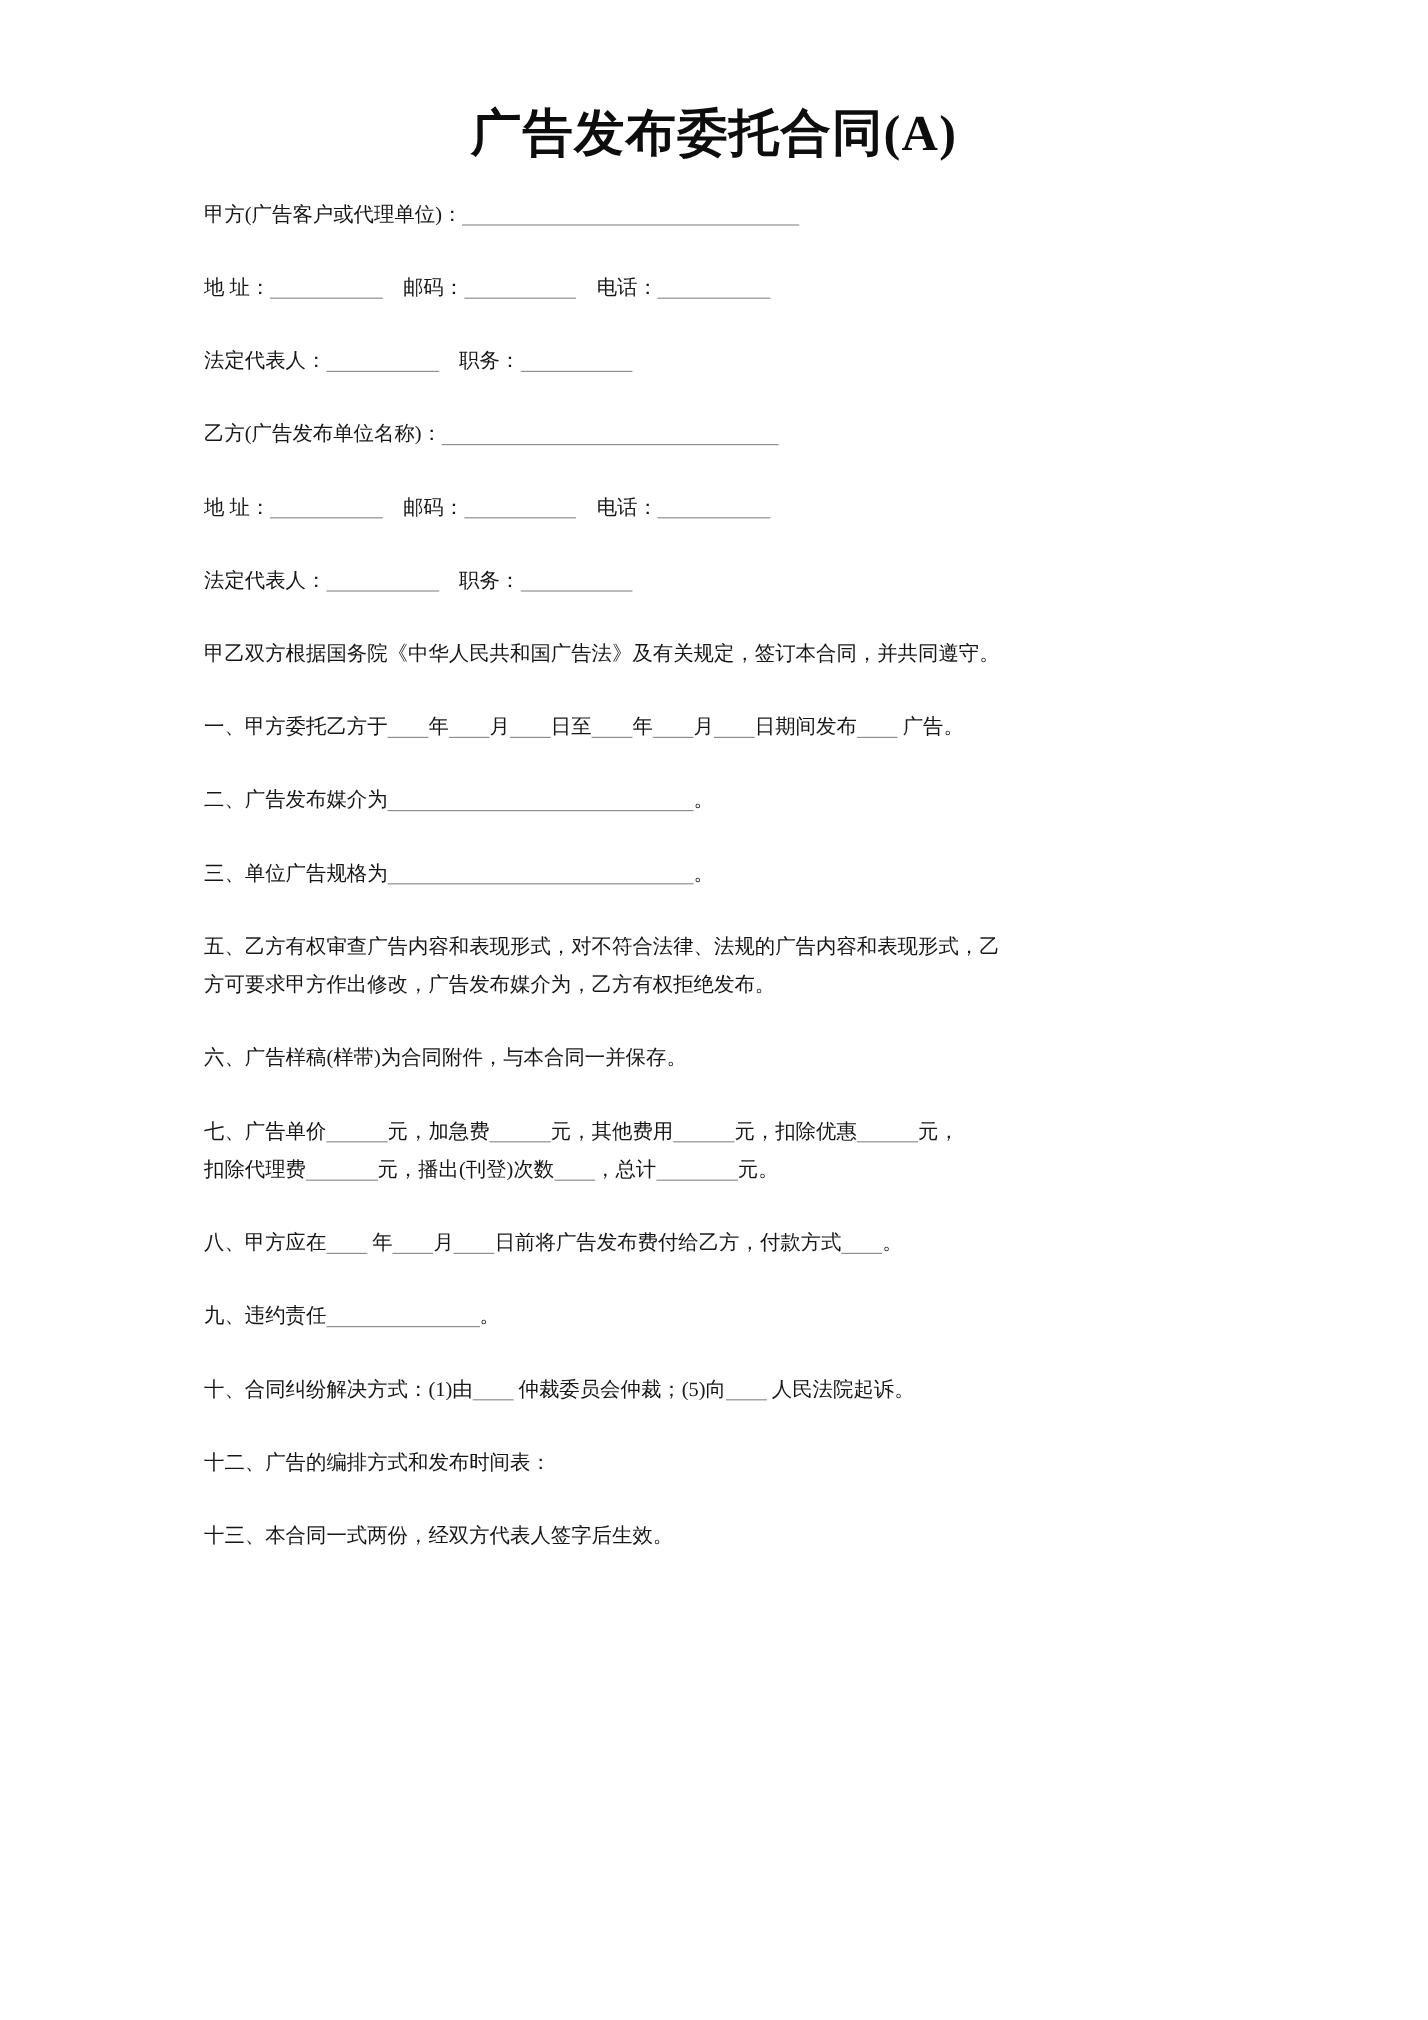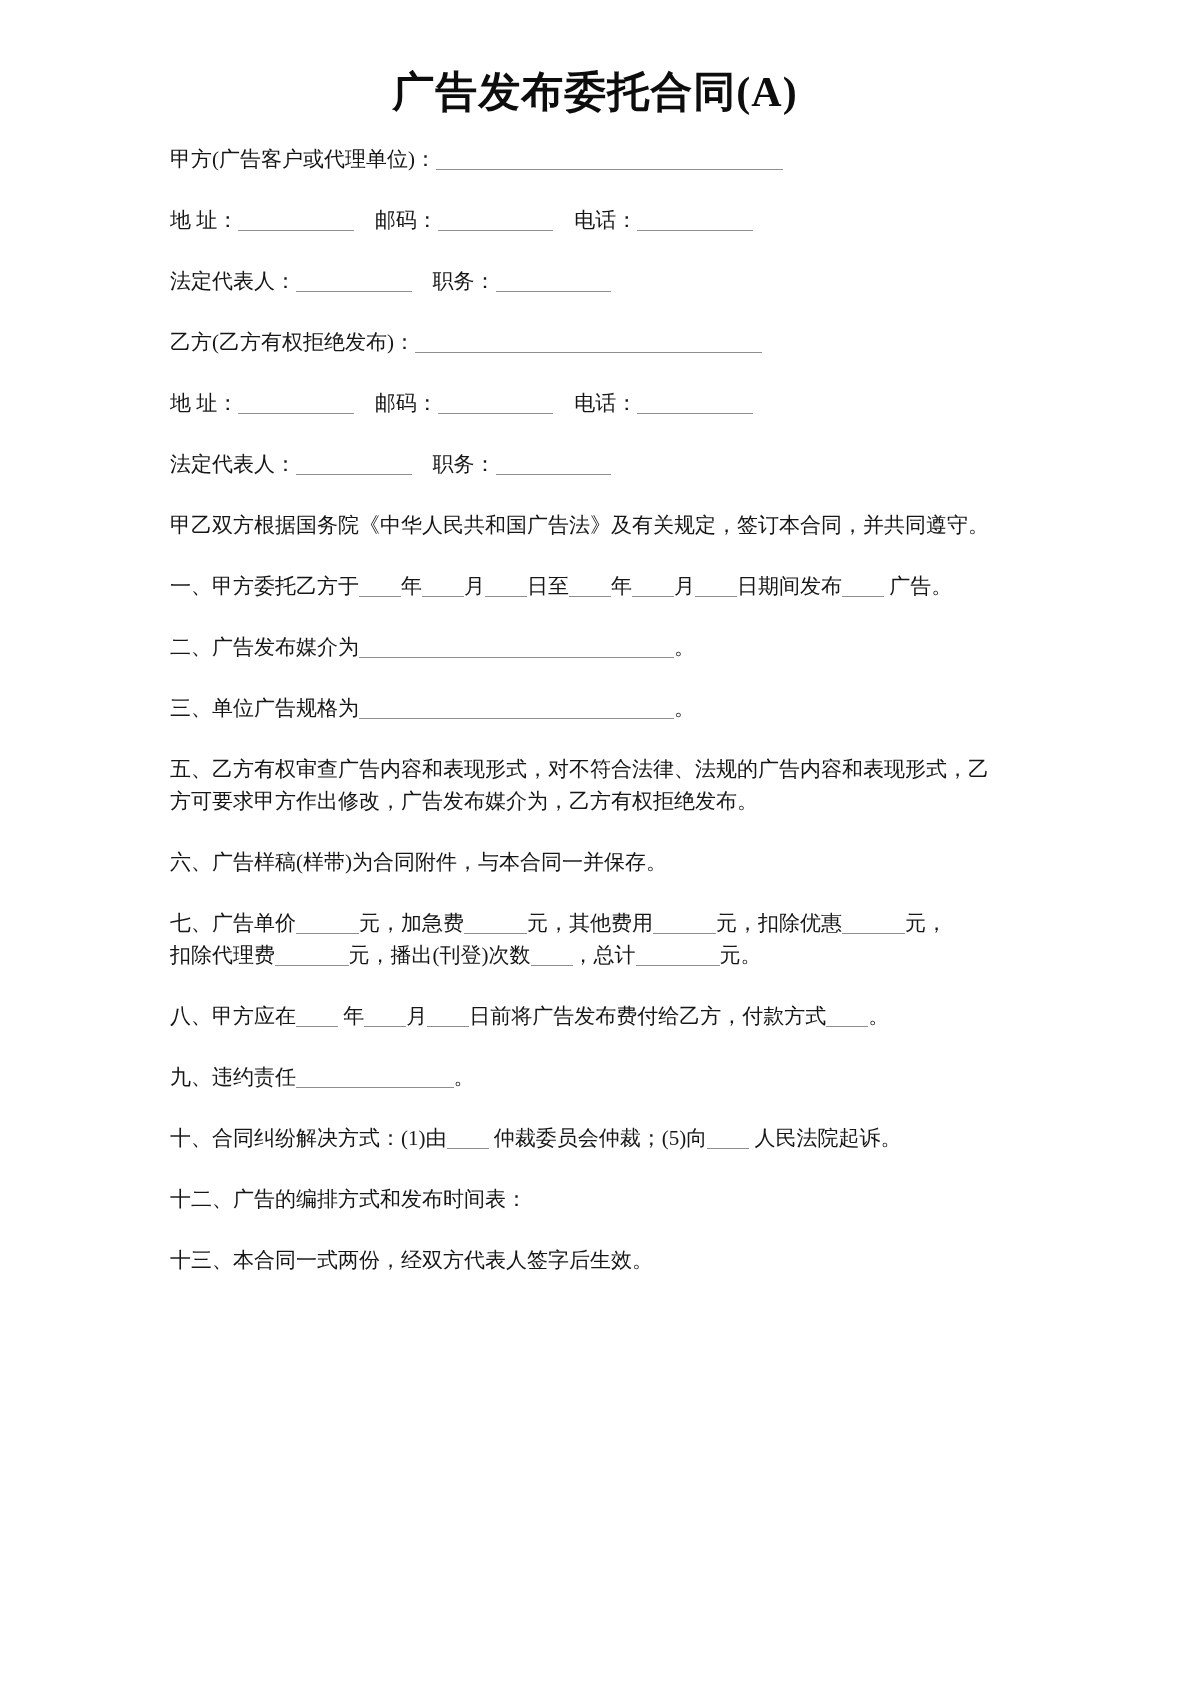--- a/index.html
+++ b/index.html
@@ -3,36 +3,36 @@
 <meta charset="utf-8">
 <style>
   html, body { margin: 0; padding: 0; }
   body { background: #ffffff; }
   .page {
     width: 1190px;
     height: 1683px;
     margin: 0 auto;
     background: #ffffff;
     box-sizing: border-box;
-    padding: 66px 170px 0 170px;
+    padding: 86px 170px 0 170px;
     font-family: "Liberation Serif", "DejaVu Serif", serif;
     color: #161616;
     overflow: hidden;
   }
   .title {
     font-size: 42px;
     font-weight: bold;
     text-align: center;
     margin: 0 0 24px 0;
     line-height: 1.25;
     letter-spacing: 1px;
     color: #0d0d0d;
   }
   .para {
-    font-size: 21px;
+    font-size: 17px;
     line-height: 32px;
     margin: 0 0 29px 0;
     white-space: pre-wrap;
     word-break: break-all;
   }
   .blank {
     display: inline-block;
     height: 20px;
     border-bottom: 1px solid #8f8f8f;
     vertical-align: -4px;
@@ -40,21 +40,21 @@
 </style>
 </head>
 <body>
 
 <div class="page">
   <h1 class="title">广告发布委托合同(A)</h1>
   <div>
       <p class="para"><span class="run">甲方(广告客户或代理单位)：</span><span class="blank" style="width: 16.5em;"></span></p>
       <p class="para"><span class="run">地 址：</span><span class="blank" style="width: 5.5em;"></span><span class="run">　邮码：</span><span class="blank" style="width: 5.5em;"></span><span class="run">　电话：</span><span class="blank" style="width: 5.5em;"></span></p>
       <p class="para"><span class="run">法定代表人：</span><span class="blank" style="width: 5.5em;"></span><span class="run">　职务：</span><span class="blank" style="width: 5.5em;"></span></p>
-      <p class="para"><span class="run">乙方(乙方有权拒绝发布)：</span><span class="blank" style="width: 16.5em;"></span></p>
+      <p class="para"><span class="run">乙方(广告发布单位名称)：</span><span class="blank" style="width: 16.5em;"></span></p>
       <p class="para"><span class="run">地 址：</span><span class="blank" style="width: 5.5em;"></span><span class="run">　邮码：</span><span class="blank" style="width: 5.5em;"></span><span class="run">　电话：</span><span class="blank" style="width: 5.5em;"></span></p>
       <p class="para"><span class="run">法定代表人：</span><span class="blank" style="width: 5.5em;"></span><span class="run">　职务：</span><span class="blank" style="width: 5.5em;"></span></p>
       <p class="para"><span class="run">甲乙双方根据国务院《中华人民共和国广告法》及有关规定，签订本合同，并共同遵守。</span></p>
       <p class="para"><span class="run">一、甲方委托乙方于</span><span class="blank" style="width: 2em;"></span><span class="run">年</span><span class="blank" style="width: 2em;"></span><span class="run">月</span><span class="blank" style="width: 2em;"></span><span class="run">日至</span><span class="blank" style="width: 2em;"></span><span class="run">年</span><span class="blank" style="width: 2em;"></span><span class="run">月</span><span class="blank" style="width: 2em;"></span><span class="run">日期间发布</span><span class="blank" style="width: 2em;"></span><span class="run"> 广告。</span></p>
       <p class="para"><span class="run">二、广告发布媒介为</span><span class="blank" style="width: 15em;"></span><span class="run">。</span></p>
       <p class="para"><span class="run">三、单位广告规格为</span><span class="blank" style="width: 15em;"></span><span class="run">。</span></p>
       <p class="para"><span class="run">五、乙方有权审查广告内容和表现形式，对不符合法律、法规的广告内容和表现形式，乙</span><br><span class="run">方可要求甲方作出修改，广告发布媒介为，乙方有权拒绝发布。</span></p>
       <p class="para"><span class="run">六、广告样稿(样带)为合同附件，与本合同一并保存。</span></p>
       <p class="para"><span class="run">七、广告单价</span><span class="blank" style="width: 3em;"></span><span class="run">元，加急费</span><span class="blank" style="width: 3em;"></span><span class="run">元，其他费用</span><span class="blank" style="width: 3em;"></span><span class="run">元，扣除优惠</span><span class="blank" style="width: 3em;"></span><span class="run">元，</span><br><span class="run">扣除代理费</span><span class="blank" style="width: 3.5em;"></span><span class="run">元，播出(刊登)次数</span><span class="blank" style="width: 2em;"></span><span class="run">，总计</span><span class="blank" style="width: 4em;"></span><span class="run">元。</span></p>
       <p class="para"><span class="run">八、甲方应在</span><span class="blank" style="width: 2em;"></span><span class="run"> 年</span><span class="blank" style="width: 2em;"></span><span class="run">月</span><span class="blank" style="width: 2em;"></span><span class="run">日前将广告发布费付给乙方，付款方式</span><span class="blank" style="width: 2em;"></span><span class="run">。</span></p>

